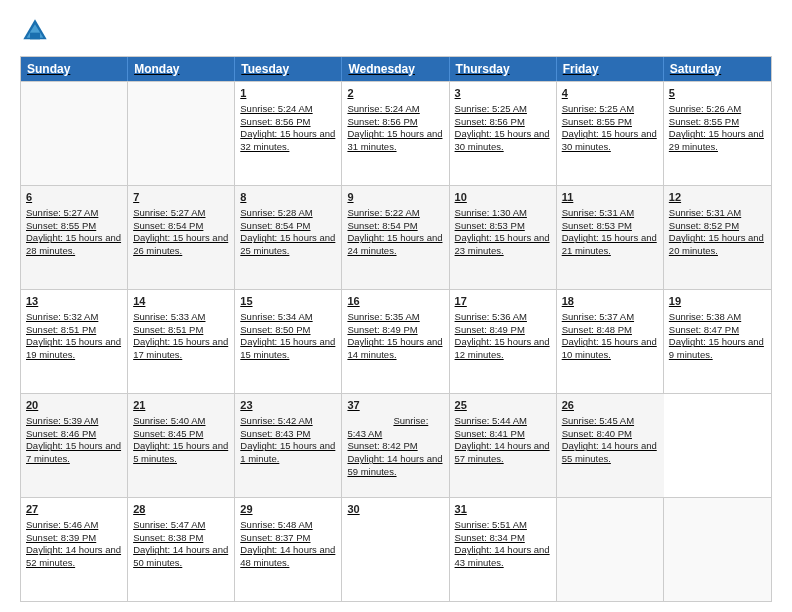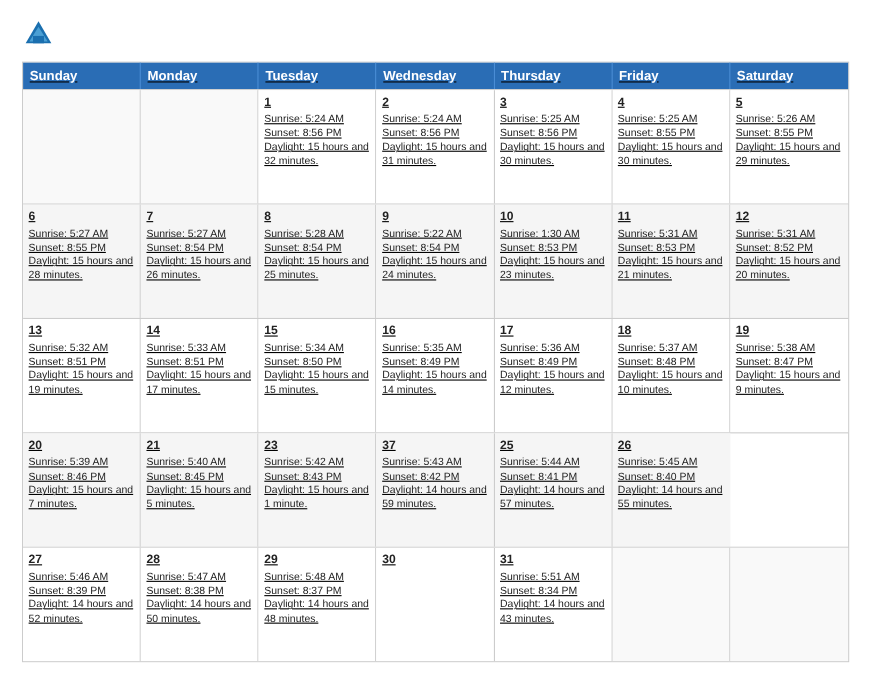--- a/index.html
+++ b/index.html
@@ -217,21 +217,21 @@
         <div class="cal-row">
           <div class="cal-cell"><span class="day-num">20</span><span style="white-space: pre-line;">Sunrise: 5:39 AM
 Sunset: 8:46 PM
 Daylight: 15 hours and 7 minutes.</span></div>
           <div class="cal-cell"><span class="day-num">21</span><span style="white-space: pre-line;">Sunrise: 5:40 AM
 Sunset: 8:45 PM
 Daylight: 15 hours and 5 minutes.</span></div>
           <div class="cal-cell"><span class="day-num">23</span><span style="white-space: pre-line;">Sunrise: 5:42 AM
 Sunset: 8:43 PM
 Daylight: 15 hours and 1 minute.</span></div>
-          <div class="cal-cell"><span class="day-num">37</span><span style="white-space: pre-line;">Sunrise: 5:43 AM
+          <div class="cal-cell"><span class="day-num">37</span><span style="white-space: pre-line; margin-left: 46px;">Sunrise: 5:43 AM
 Sunset: 8:42 PM
 Daylight: 14 hours and 59 minutes.</span></div>
           <div class="cal-cell"><span class="day-num">25</span><span style="white-space: pre-line;">Sunrise: 5:44 AM
 Sunset: 8:41 PM
 Daylight: 14 hours and 57 minutes.</span></div>
           <div class="cal-cell"><span class="day-num">26</span><span style="white-space: pre-line;">Sunrise: 5:45 AM
 Sunset: 8:40 PM
 Daylight: 14 hours and 55 minutes.</span></div>
         </div>
         <div class="cal-row">

